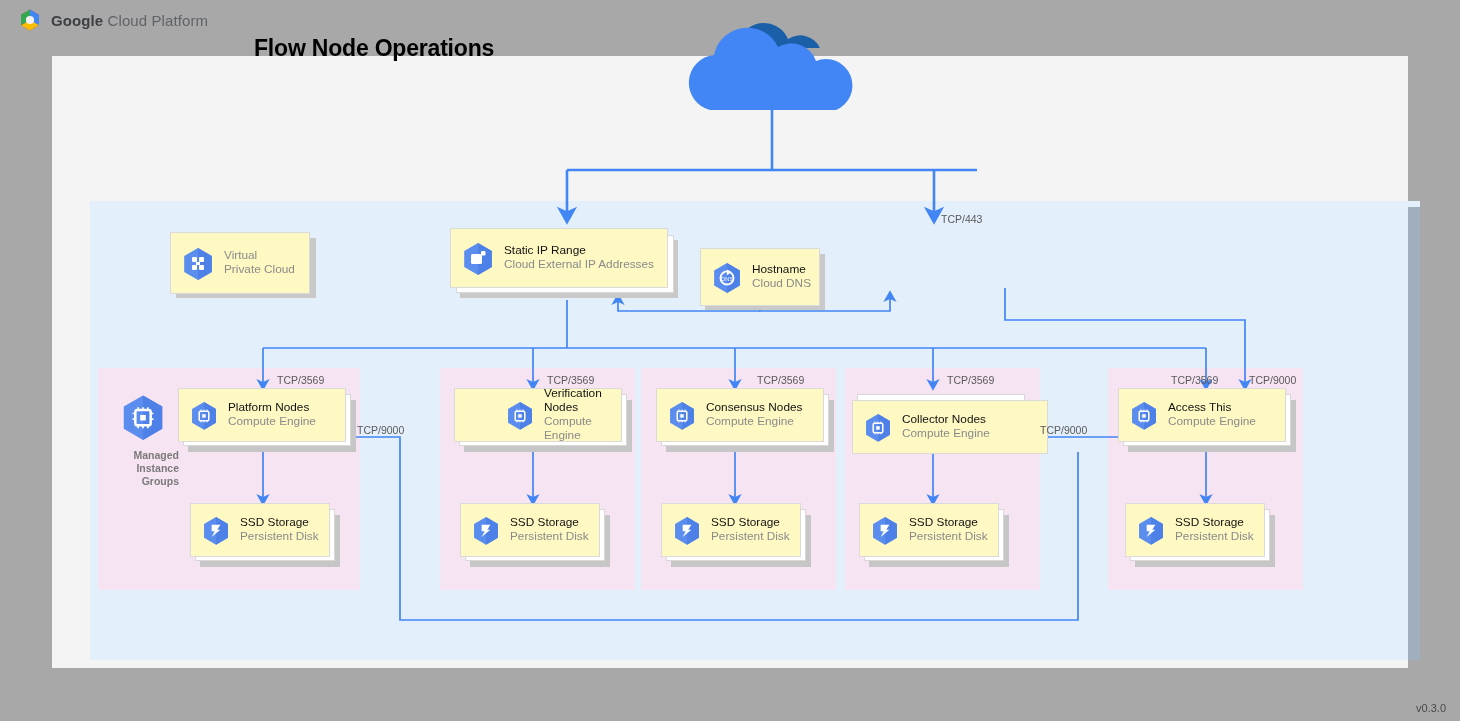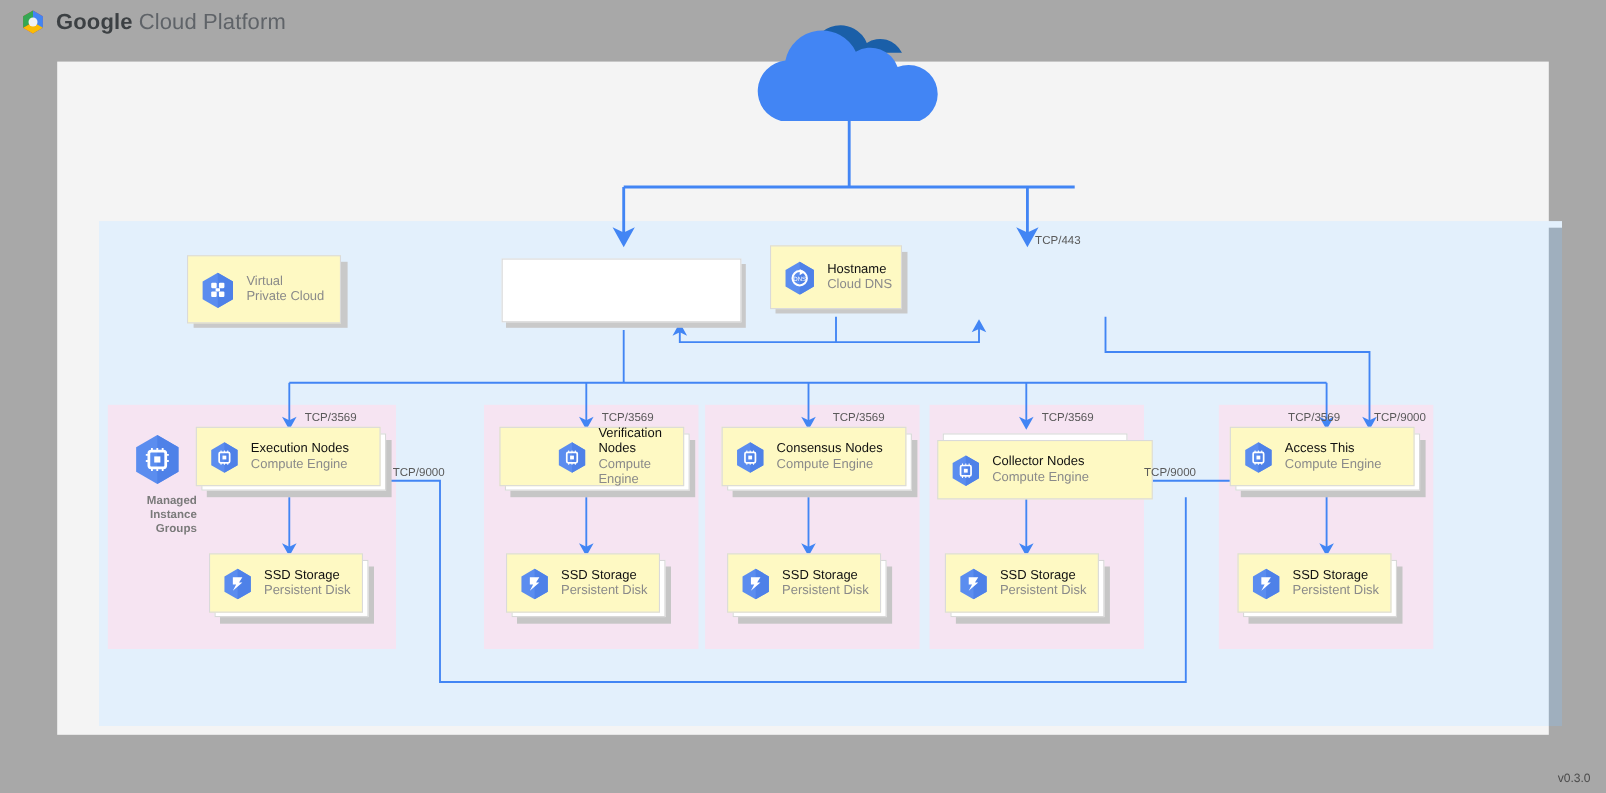--- a/index.html
+++ b/index.html
@@ -7,21 +7,21 @@
     width: 1460px; height: 721px;
     background: #a8a8a8;
     font-family: "Liberation Sans", sans-serif;
     overflow: hidden;
   }
   #root { position: relative; width: 1460px; height: 721px; }
 
   
   .gcp-header { position: absolute; left: 18px; top: 8px; display: flex; align-items: center; gap: 9px; }
   .gcp-logo { width: 24px; height: 24px; display: block; }
-  .gcp-title { font-size: 20px; color: #5f6368; letter-spacing: .1px; white-space: nowrap; }
+  .gcp-title { font-size: 15px; color: #5f6368; letter-spacing: .1px; white-space: nowrap; }
   .gcp-title b { color: #3c4043; font-weight: bold; }
 
   
   .canvas { position: absolute; left: 52px; top: 56px; width: 1356px; height: 612px; background: #f4f4f4; }
 
   .diagram-title { position: absolute; left: 254px; top: 35px; font-size: 23px; font-weight: bold; color: #000; letter-spacing: -.2px; }
   .diagram-desc { position: absolute; left: 254px; top: 79px; width: 300px; font-size: 11.5px; line-height: 14.4px; color: #1a1a1a; }
 
   
   .vpc-region { position: absolute; left: 90px; top: 201px; width: 1330px; height: 459px; background: #e3f0fc; }
@@ -61,20 +61,21 @@
       <path d="M12 1.6 21 6.8v10.4L12 22.4z" fill="#4285f4"></path>
       <path d="M3 17.2 12 22.4l9-5.2-9-5.2z" fill="#fbbc04"></path>
       <path d="M3 6.8 12 1.6v10.4L3 17.2z" fill="#34a853"></path>
       <circle cx="12" cy="12" r="4.1" fill="#f1f1f1"></circle>
     </svg>
     <div class="gcp-title"><b>Google</b><span> Cloud Platform</span></div>
   </div>
 
   <div class="canvas"></div>
 
+  <div class="diagram-title">Flow Node Operations</div>
 
   <div class="vpc-region"></div>
   <div class="vpc-region-shadow"></div>
 
   <div class="grp" style="left:98px;  top:368px; width:262px; height:222px;"></div>
   <div class="grp" style="left:440px; top:368px; width:195px; height:222px;"></div>
   <div class="grp" style="left:641px; top:368px; width:195px; height:222px;"></div>
   <div class="grp" style="left:845px; top:368px; width:195px; height:222px;"></div>
   <div class="grp" style="left:1108px;top:368px; width:195px; height:222px;"></div>
 
@@ -142,23 +143,37 @@
       <div class="txt">
         <div class="t1">Virtual</div>
         <div class="t2">Private Cloud</div>
       </div>
     </div>
   </div>
 
   <div class="card" style="left:450px;top:228px;width:230px;height:76px;">
     <div class="sheet" style="left:10px;top:12px;width:218px;height:58px;background:#c9c9c9;border:none;"></div>
     <div class="sheet" style="left:6px;top:7px;width:218px;height:58px;"></div>
-  </div>
-
-  <div class="card" style="left:700px;top:223px;width:128px;height:64px;">
+    <div class="body" style="width:218px;height:60px;">
+      <svg class="icon" width="30" height="33" viewBox="0 0 30 33">
+        <path d="M15 1 28.8 9v16L15 33 1.2 25V9z" fill="#5b8def"></path>
+        <path d="M15 1 28.8 9v16L15 33z" fill="#4e81e8"></path>
+        <g fill="#fff">
+            <rect x="8" y="12" width="11" height="10" rx="1.5"></rect>
+            <rect x="18" y="9" width="4.5" height="4.5" rx="1"></rect>
+          </g>
+      </svg>
+      <div class="txt">
+        <div class="t1">Static IP Range</div>
+        <div class="t2">Cloud External IP Addresses</div>
+      </div>
+    </div>
+  </div>
+
+  <div class="card" style="left:700px;top:248px;width:128px;height:64px;">
     <div class="sheet" style="left:5px;top:6px;width:120px;height:56px;background:#c9c9c9;border:none;"></div>
     <div class="body" style="width:120px;height:58px;">
       <svg class="icon" width="28" height="31" viewBox="0 0 30 33">
         <path d="M15 1 28.8 9v16L15 33 1.2 25V9z" fill="#5b8def"></path>
         <path d="M15 1 28.8 9v16L15 33z" fill="#4e81e8"></path>
         <circle cx="15" cy="17" r="7" fill="none" stroke="#fff" stroke-width="2"></circle>
         <path d="M15 8 L20 11 L15 14z" fill="#fff"></path>
         <text x="15" y="20" font-size="6" fill="#fff" text-anchor="middle" font-family="sans-serif">DNS</text>
       </svg>
       <div class="txt">
@@ -189,21 +204,21 @@
       <svg class="icon" width="26" height="29" viewBox="0 0 30 33">
         <path d="M15 1 28.8 9v16L15 33 1.2 25V9z" fill="#5b8def"></path>
         <path d="M15 1 28.8 9v16L15 33z" fill="#4e81e8"></path>
         <rect x="9.5" y="11.5" width="11" height="11" rx="1.5" fill="none" stroke="#fff" stroke-width="1.8"></rect>
         <rect x="13" y="15" width="4" height="4" fill="#fff"></rect>
         <g stroke="#fff" stroke-width="1.1">
             <path d="M11.5 11.5v-2M15 11.5v-2M18.5 11.5v-2M11.5 22.5v2M15 22.5v2M18.5 22.5v2"></path>
           </g>
       </svg>
       <div class="txt">
-        <div class="t1">Execution Nodes</div>
+        <div class="t1">Platform Nodes</div>
         <div class="t2">Compute Engine</div>
       </div>
     </div>
   </div>
 
   <div class="card" style="left:454px;top:388px;width:180px;height:76px;">
     <div class="sheet" style="left:10px;top:12px;width:168px;height:52px;background:#c6c6c6;border:none;"></div>
     <div class="sheet" style="left:5px;top:6px;width:168px;height:52px;"></div>
     <div class="body" style="width:168px;height:54px;padding-left:40px;">
       <svg class="icon" width="26" height="29" viewBox="0 0 30 33">

